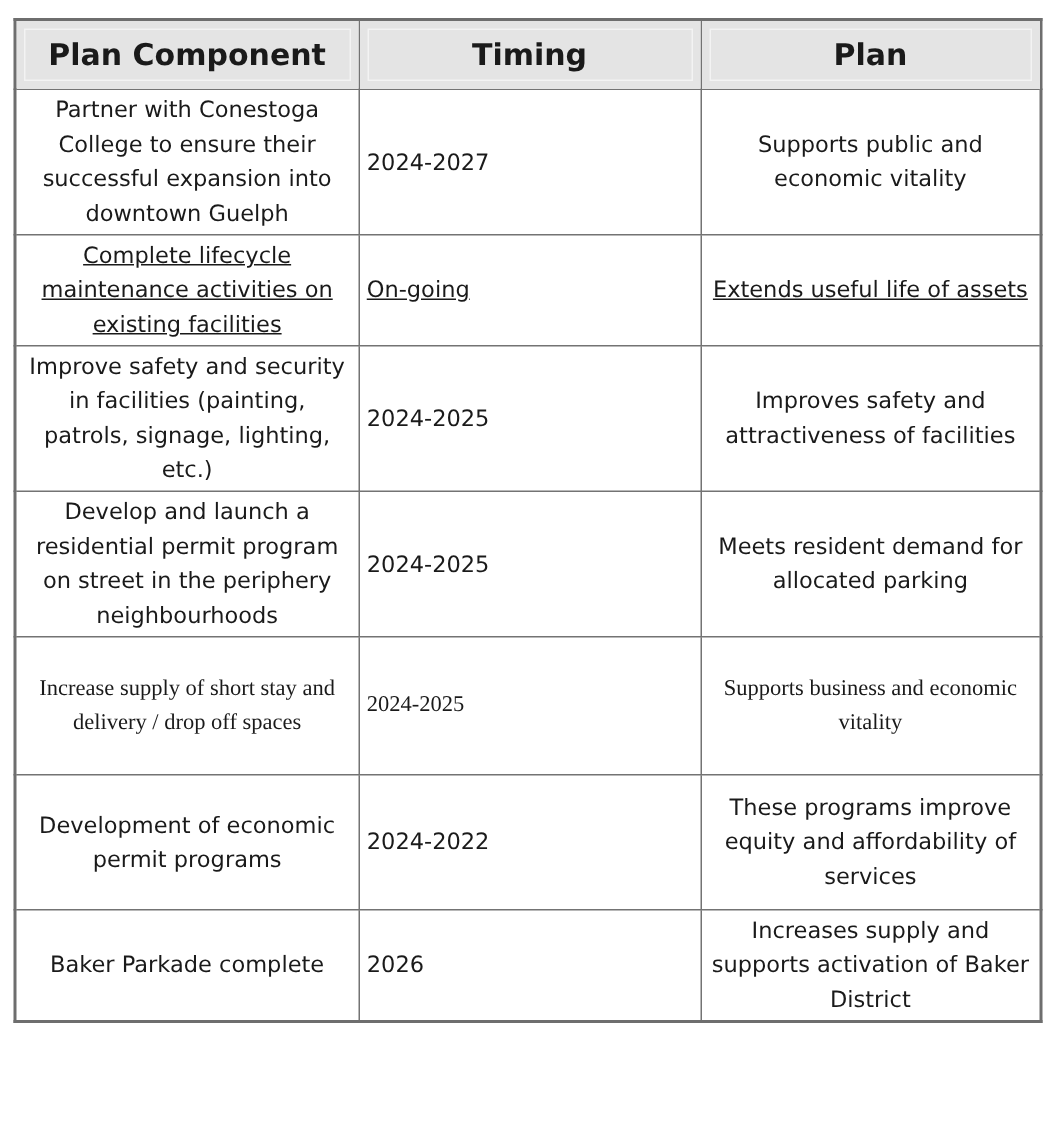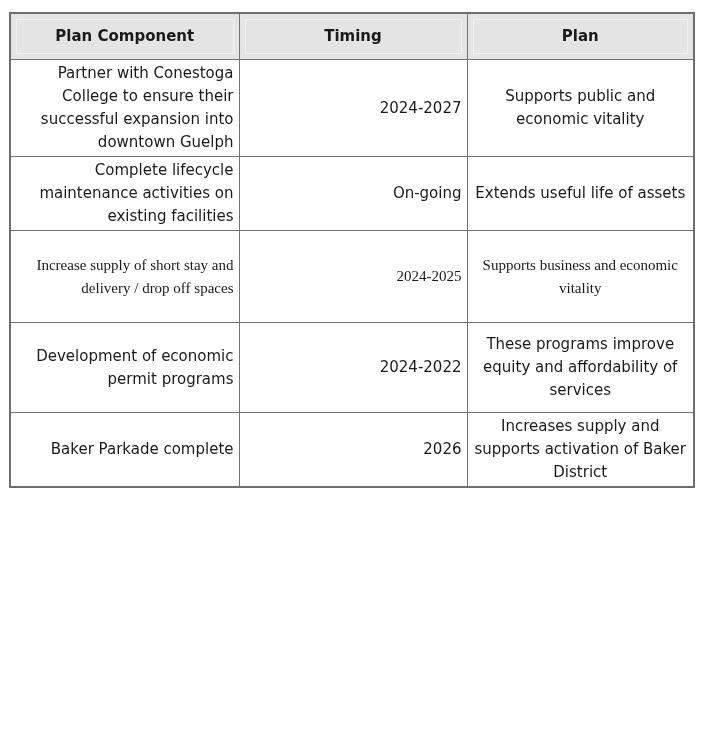--- a/index.html
+++ b/index.html
@@ -37,35 +37,35 @@
     padding: 2px 5px 2px 5px;
     overflow: hidden;
   }
   table.plan-table { border: 2px solid #6e6e6e; }
   table.plan-table th {
     background: #e4e4e4;
     font-weight: bold;
     text-align: center;
     height: 41px;
     position: relative;
-    font-size: 15px;
+    font-size: 20px;
   }
   
   table.plan-table th::after {
     content: "";
     position: absolute;
     left: 5px; right: 5px; top: 5px; bottom: 5px;
     border: 1px solid rgba(255,255,255,0.55);
     pointer-events: none;
   }
-  td.comp  { text-align: right; margin-left: 48px; }
-  td.time  { text-align: right; }
+  td.comp  { text-align: center; margin-left: 48px; }
+  td.time  { text-align: left; }
   td.notes { text-align: center; }
   tr.r1 { height: 92px; }
-  tr.r2 { height: 74px; }
+  tr.r2 { height: 74px; text-decoration: underline; }
   tr.r3 { height: 90px; }
   tr.r4 { height: 92px; }
   tr.r5 { height: 90px; }
   tr.r6 { height: 92px; font-family: Liberation Serif, serif; }
   tr.r7 { height: 90px; }
   tr.r8 { height: 72px; }
 </style>
 </head>
 <body>
 
@@ -87,20 +87,30 @@
       <tr class="r1">
         <td class="comp">Partner with Conestoga College to ensure their successful expansion into downtown Guelph</td>
         <td class="time">2024-2027</td>
         <td class="notes">Supports public and economic vitality</td>
       </tr>
       <tr class="r2">
         <td class="comp">Complete lifecycle maintenance activities on existing facilities</td>
         <td class="time">On-going</td>
         <td class="notes">Extends useful life of assets</td>
       </tr>
+      <tr class="r4">
+        <td class="comp">Improve safety and security in facilities (painting, patrols, signage, lighting, etc.)</td>
+        <td class="time">2024-2025</td>
+        <td class="notes">Improves safety and attractiveness of facilities</td>
+      </tr>
+      <tr class="r5">
+        <td class="comp">Develop and launch a residential permit program on street in the periphery neighbourhoods</td>
+        <td class="time">2024-2025</td>
+        <td class="notes">Meets resident demand for allocated parking</td>
+      </tr>
       <tr class="r6">
         <td class="comp">Increase supply of short stay and delivery / drop off spaces</td>
         <td class="time">2024-2025</td>
         <td class="notes">Supports business and economic vitality</td>
       </tr>
       <tr class="r7">
         <td class="comp">Development of economic permit programs</td>
         <td class="time">2024-2022</td>
         <td class="notes">These programs improve equity and affordability of services</td>
       </tr>

